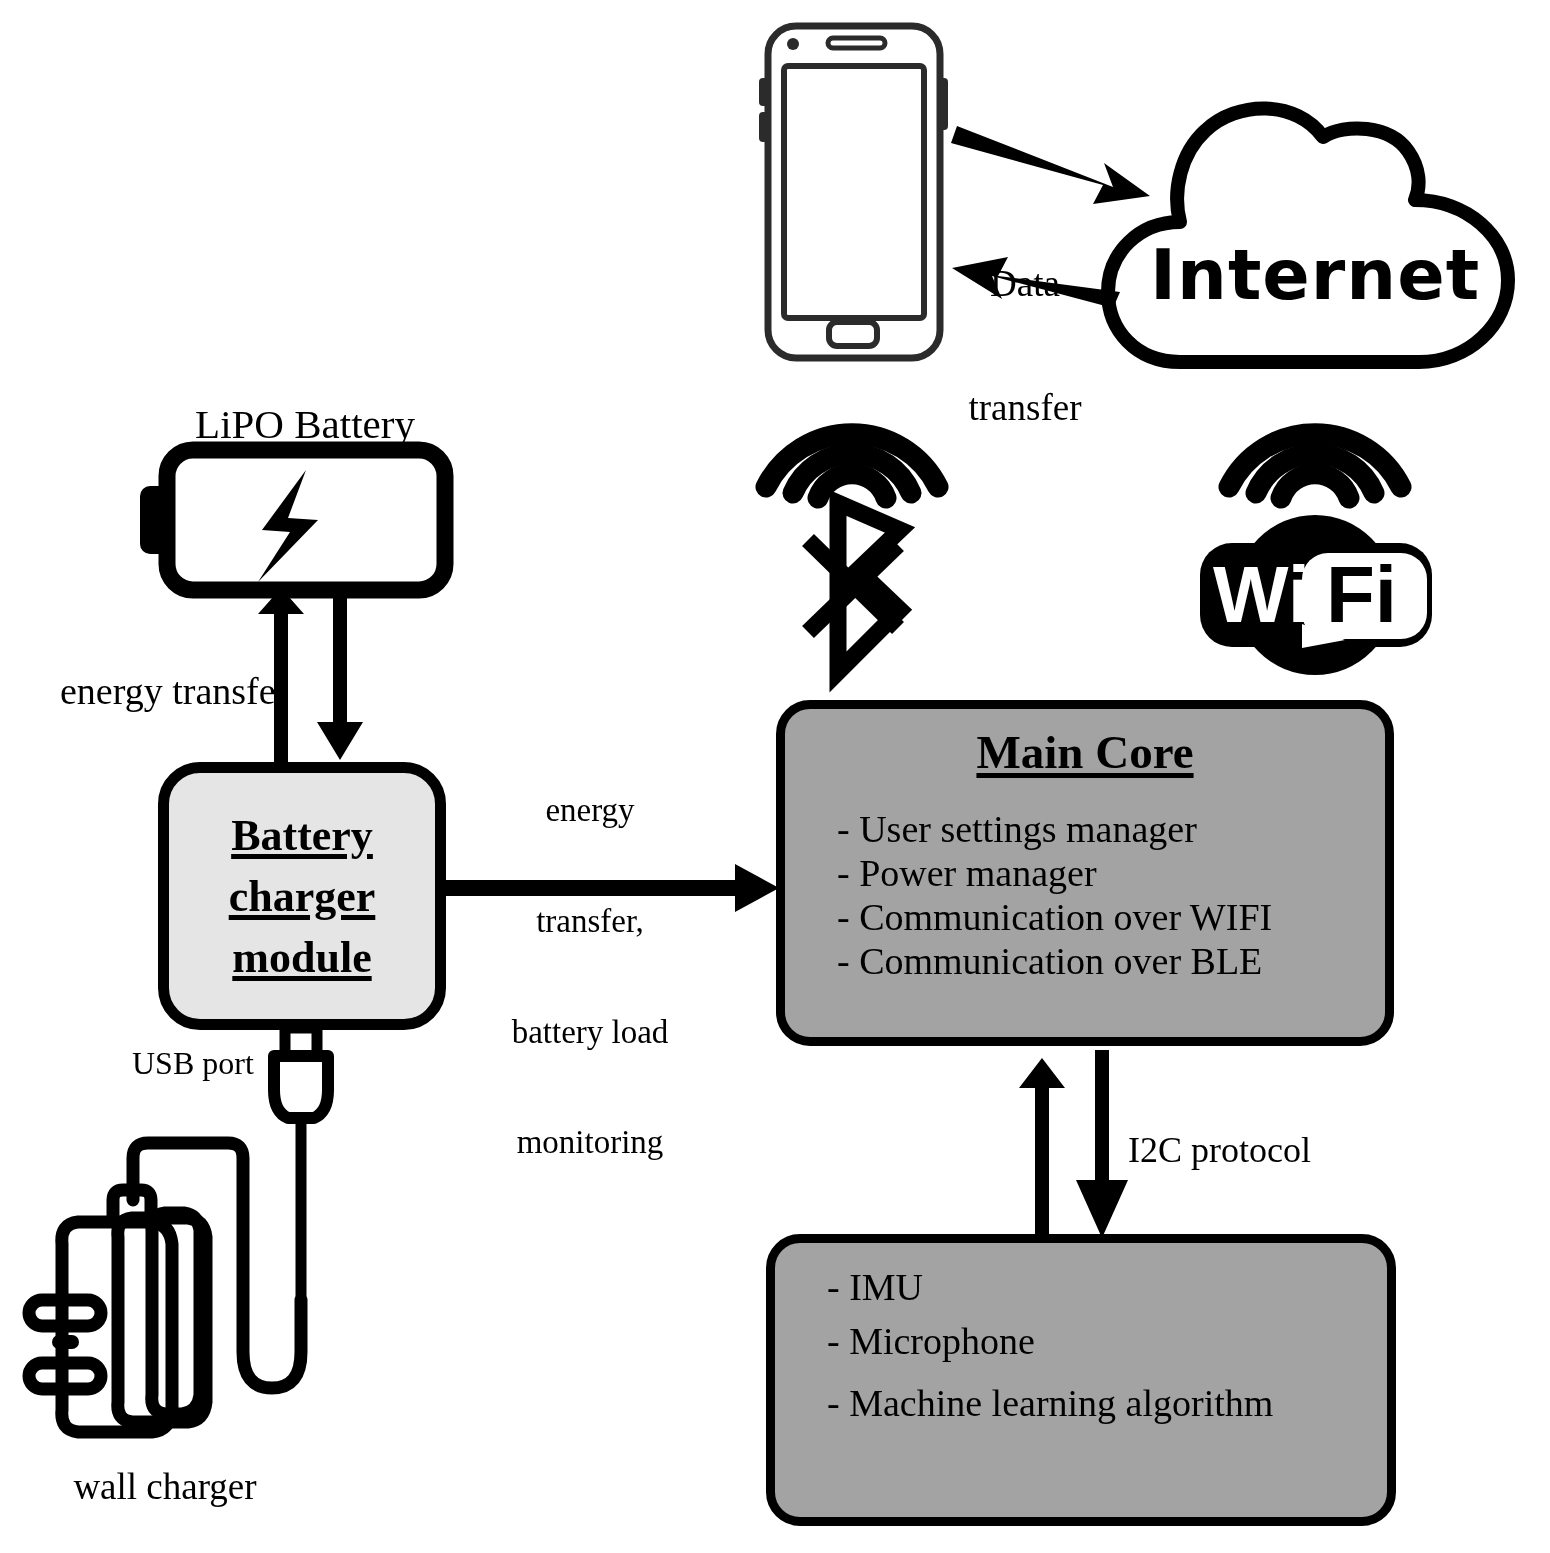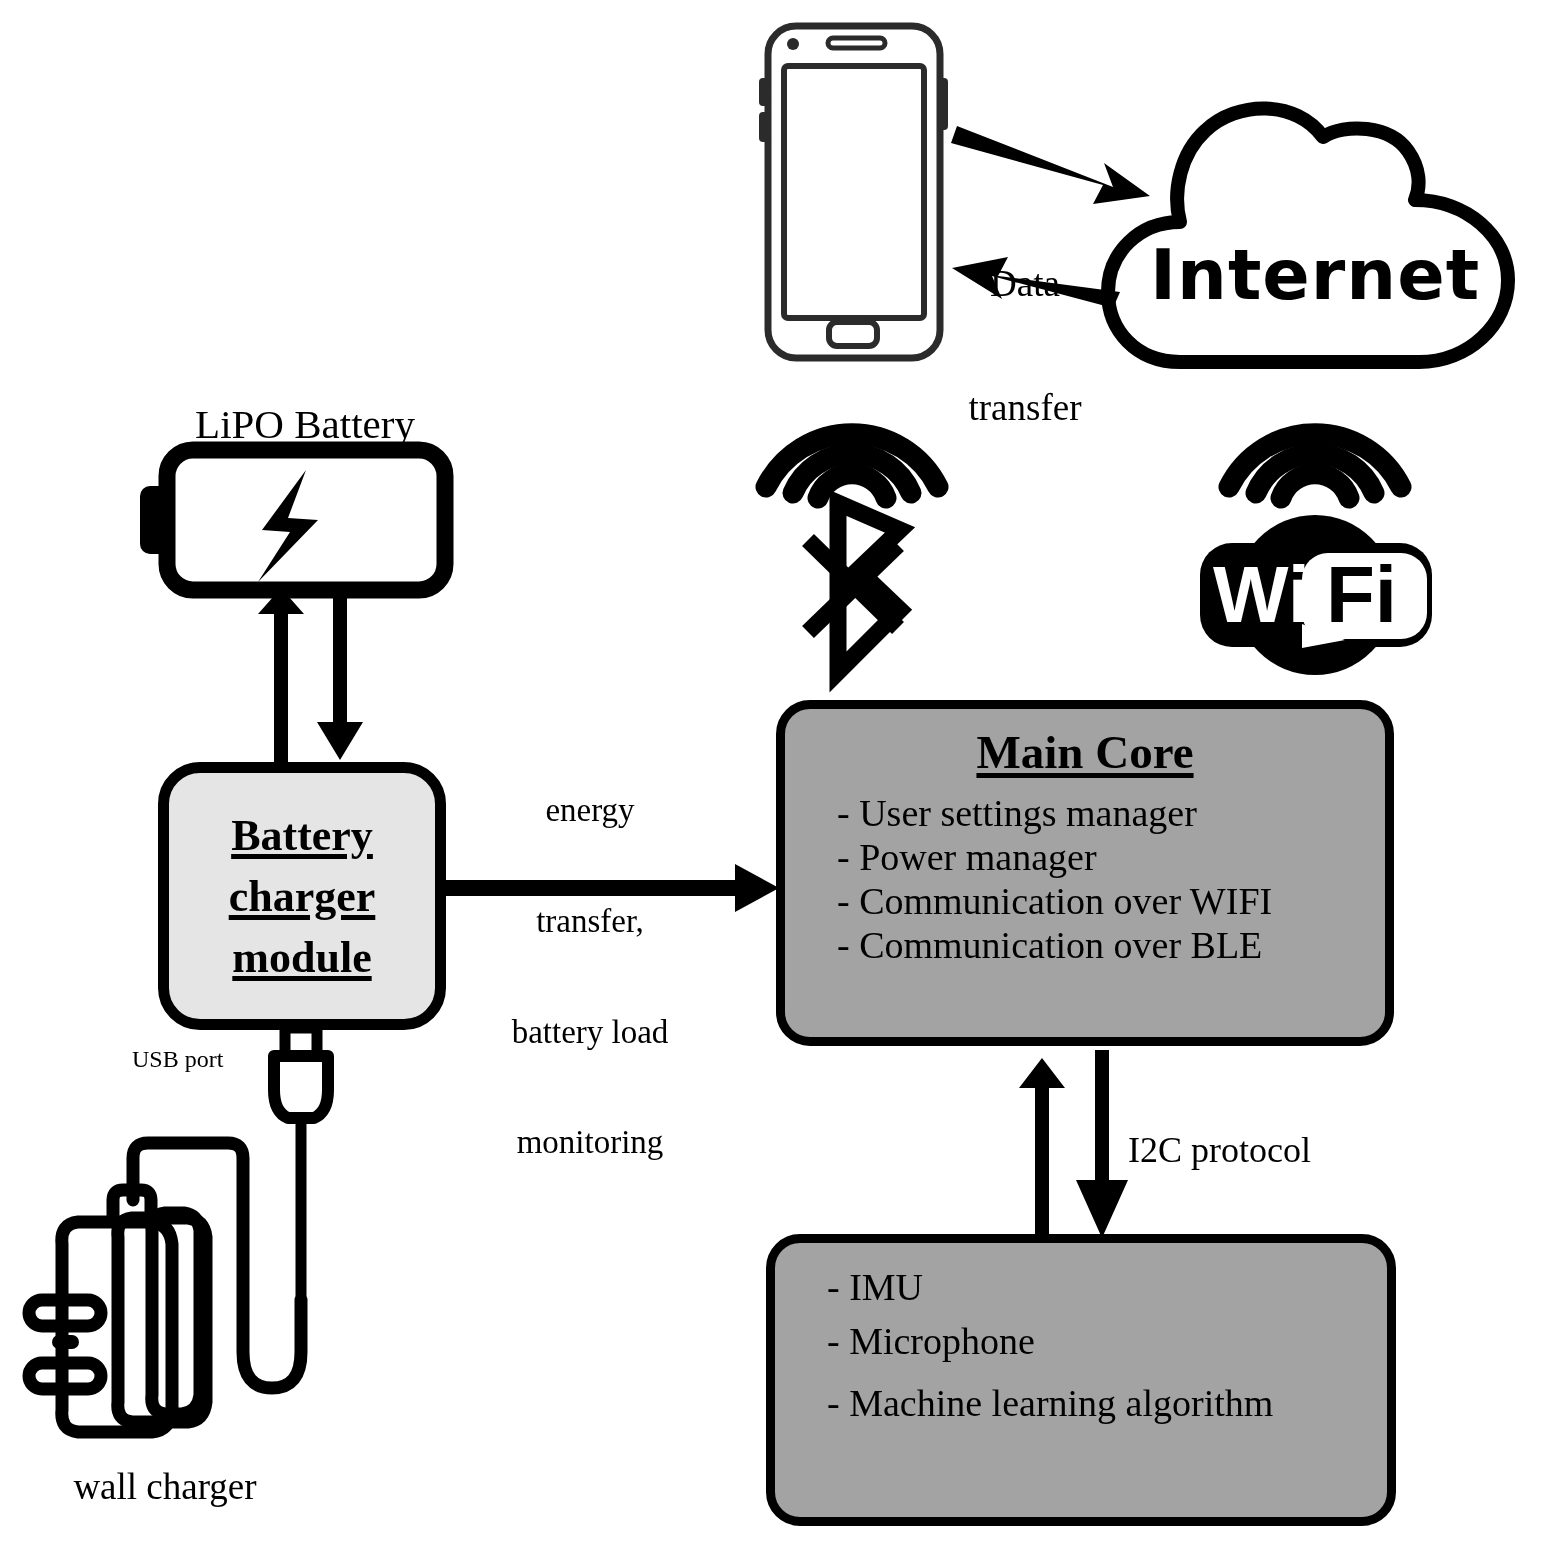--- a/index.html
+++ b/index.html
@@ -239,41 +239,42 @@
     <div class="wifi-text" style="left:1326px; top:549px; font-size:80px; color:#000;">Fi</div>
   </div>
 
   <div class="lbl lbl-center" style="left:940px; top:180px; width:170px; font-size:37px;">
     <div>Data</div>
     <div>transfer</div>
   </div>
 
   <div class="lbl lbl-center" style="left:170px; top:402px; width:270px; font-size:41px;">LiPO Battery</div>
 
+  <div class="lbl" style="left:60px; top:670px; font-size:38px;">energy transfer</div>
 
   <div id="charger-module" style="left:158px; top:762px; width:288px; height:268px;">
     <div class="ln" style="font-size:44px;">Battery</div>
     <div class="ln" style="font-size:44px; margin-top:10px;">charger</div>
     <div class="ln" style="font-size:44px; margin-top:10px;">module</div>
   </div>
 
   <div class="lbl lbl-center" style="left:490px; top:718px; width:200px; font-size:33px;">
     <div>energy</div>
     <div>transfer,</div>
     <div>battery load</div>
     <div>monitoring</div>
   </div>
 
-  <div class="lbl" style="left:132px; top:1046px; font-size:24px;">USB port</div>
+  <div class="lbl" style="left:132px; top:1046px; font-size:32px;">USB port</div>
 
   <div class="lbl lbl-center" style="left:30px; top:1466px; width:270px; font-size:37px;">wall charger</div>
 
   <div class="core-box" style="left:776px; top:700px; width:618px; height:346px;">
     <div class="core-title" style="font-size:47px; margin-top:16px;">Main Core</div>
-    <ul class="core-list" style="font-size:38px; margin-top:12px; padding-left:52px;">
+    <ul class="core-list" style="font-size:38px; margin-top:28px; padding-left:52px;">
       <li>- User settings manager</li>
       <li>- Power manager</li>
       <li>- Communication over WIFI</li>
       <li>- Communication over BLE</li>
     </ul>
   </div>
 
   <div class="lbl" style="left:1128px; top:1130px; font-size:36px;">I2C protocol</div>
 
   <div class="core-box" style="left:766px; top:1234px; width:630px; height:292px;">

